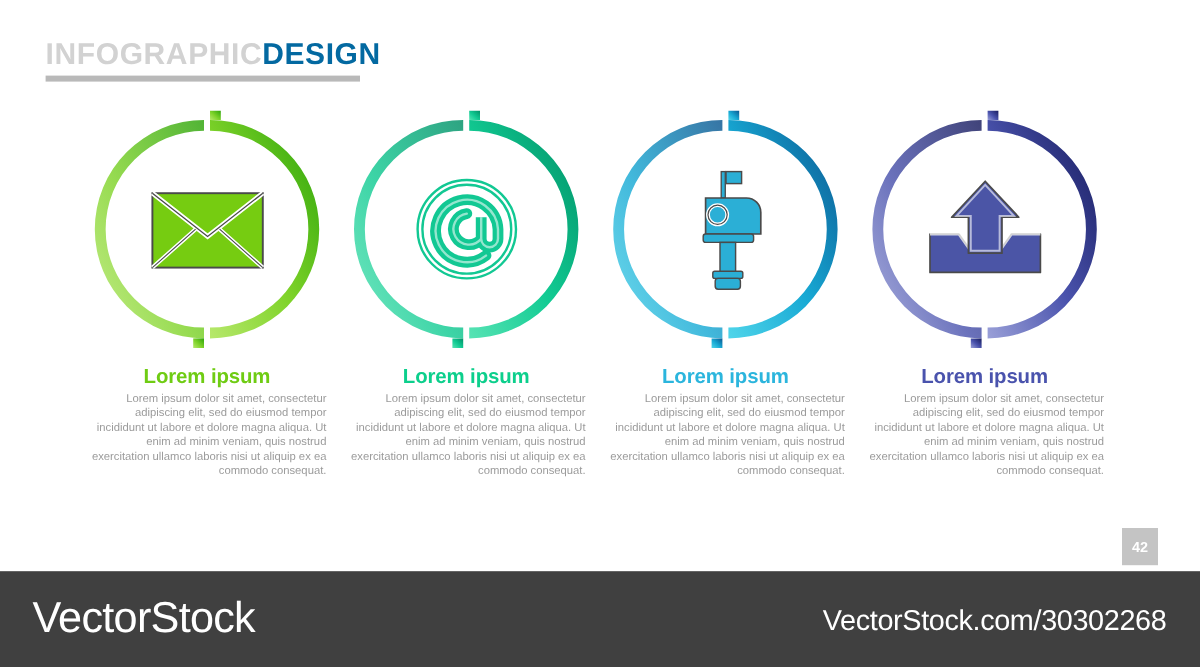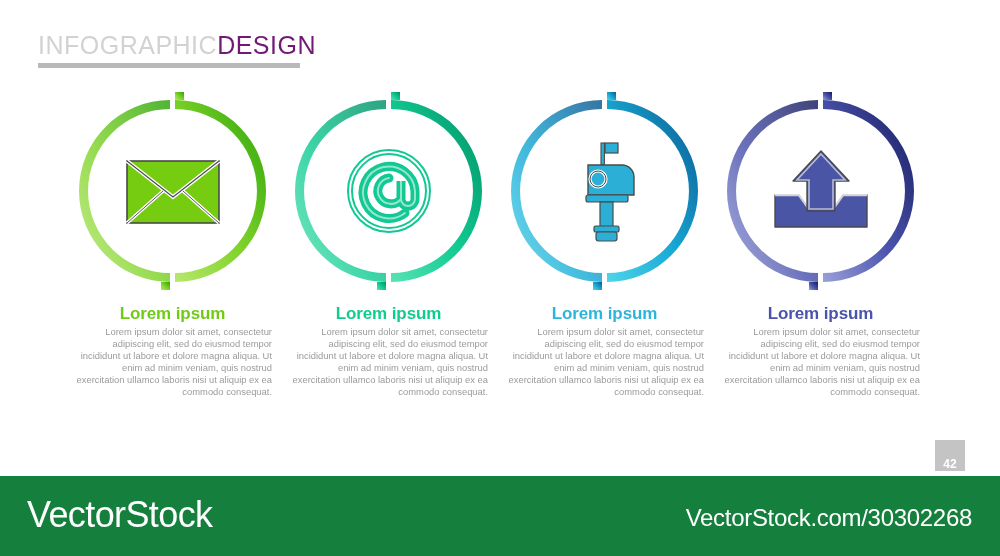--- a/index.html
+++ b/index.html
@@ -12,22 +12,22 @@
   }
 
   
   #header{
     position:absolute; left:38px; top:30px; width:300px; height:42px;
   }
   #header-title{
     font-size:25px; letter-spacing:.5px; white-space:nowrap;
     line-height:30px;
   }
-  .hdr-light{ color:#d2d2d2; font-weight:400; }
-  .hdr-bold{ color:#701a75; font-weight:normal; }
+  .hdr-light{ color:#d2d2d2; font-weight:700; }
+  .hdr-bold{ color:#0369a1; font-weight:bold; }
   #header-rule{
     position:absolute; left:0; top:33px; width:262px; height:5px;
     background:#b9b9b9;
   }
 
   
   #columns{
     position:absolute; left:0; top:92px; width:1000px; height:320px;
   }
   .col{
@@ -55,28 +55,28 @@
   }
   .col-body{
     position:absolute; top:234px; left:8px; width:199px;
     text-align:right; font-size:9.4px; line-height:12.1px;
     color:#9b9b9b; font-weight:400;
   }
 
   
   #badge{
     position:absolute; left:935px; top:440px; width:30px; height:31px;
-    background:#c4c4c4; display:flex; align-items:flex-end; justify-content:center;
+    background:#c4c4c4; display:flex; align-items:center; justify-content:center;
   }
   #badge-text{ color:#ffffff; font-size:12px; font-weight:bold; }
 
   
   #footer{
     position:absolute; left:0; top:476px; width:1000px; height:80px;
-    background:#15803d;
+    background:#404040;
   }
   #footer-brand{
     position:absolute; left:27px; top:18px;
     color:#ffffff; font-size:36px; font-weight:400; letter-spacing:-.6px;
   }
   #footer-url{
     position:absolute; right:28px; top:28px;
     color:#ffffff; font-size:24px; font-weight:400; letter-spacing:-.3px;
   }
 </style>

